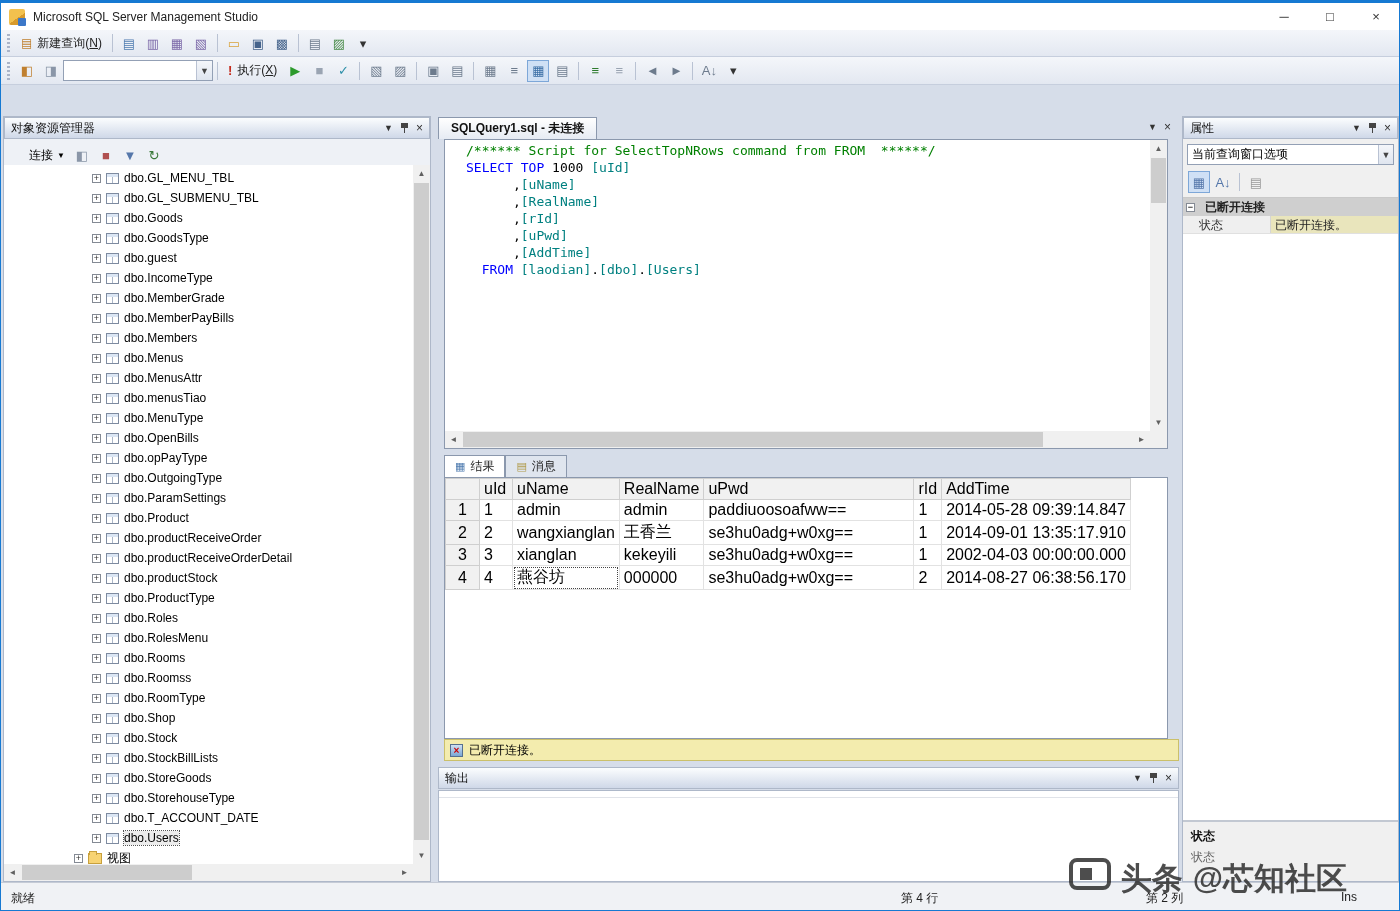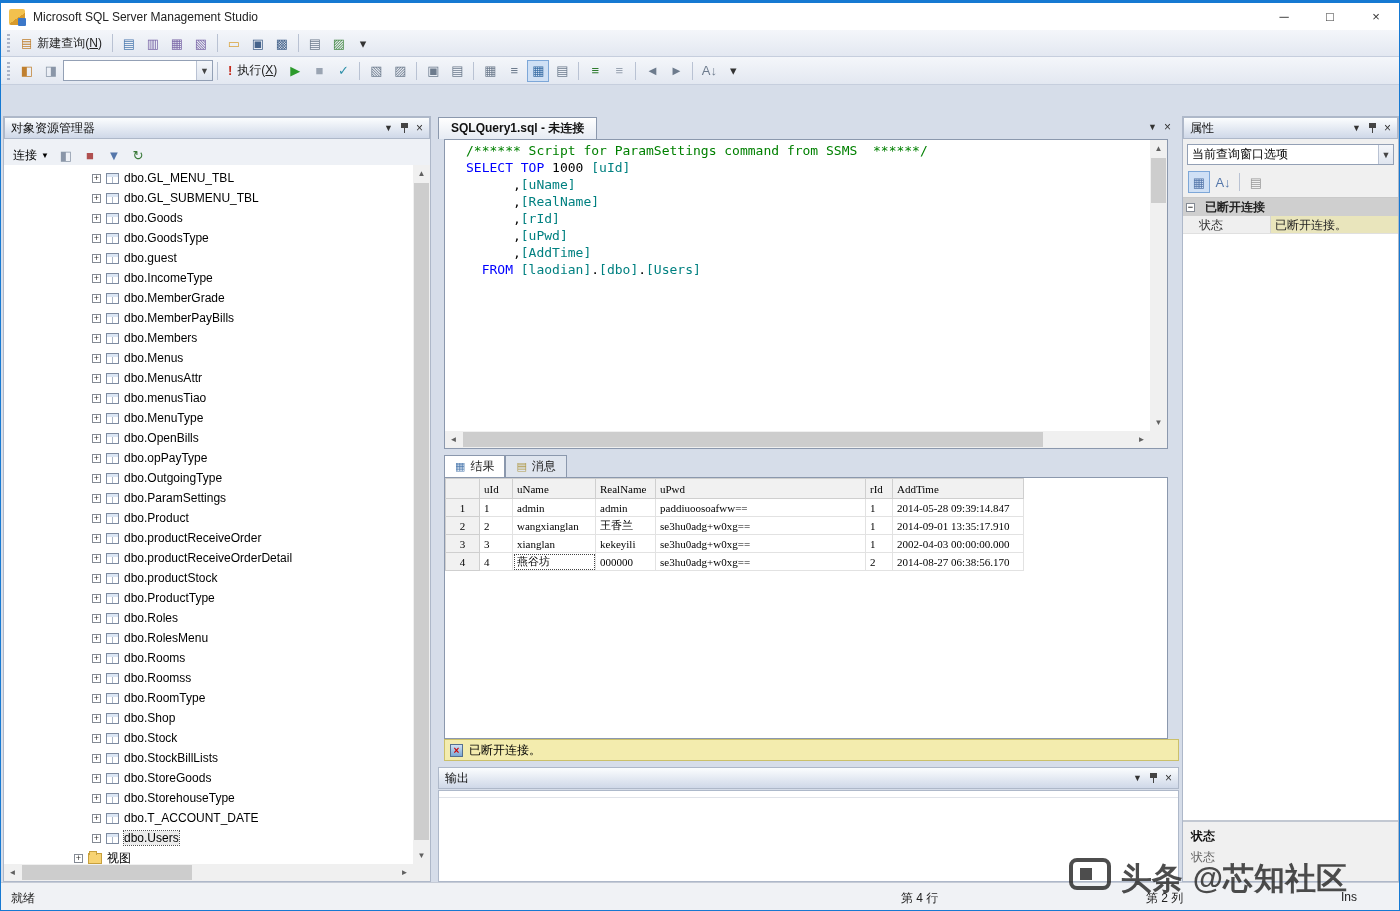--- a/index.html
+++ b/index.html
@@ -45,21 +45,21 @@
   .panel-header { height:22px; display:flex; align-items:center; padding:0 6px; font-size:12px; color:#111;
                   background:linear-gradient(#fbfdfe,#cfd8e8); border:1px solid #aeb8c9; }
   .hdr-btns { margin-left:auto; display:flex; align-items:center; gap:7px; }
   .hdr-glyph { font-size:9px; color:#333; }
   .pin-icon { position:relative; width:9px; height:12px; display:inline-block; }
   .pin-icon::before { content:""; position:absolute; left:1px; top:1px; width:7px; height:5px; background:#444; }
   .pin-icon::after  { content:""; position:absolute; left:4px; top:6px; width:1px; height:5px; background:#444; }
   
   .object-explorer { position:absolute; left:2px; top:0; width:428px; bottom:0; background:#3b82f6;
                      border:1px solid #aeb8c9; }
-  .oe-toolbar { height:34px; display:flex; align-items:center; padding:0 4px; background:#eef1f6;
+  .oe-toolbar { height:34px; display:flex; align-items:center; padding:0 20px; background:#eef1f6;
                 border-bottom:1px solid #d5dae3; font-size:12px; }
   .oe-connect { display:flex; align-items:center; gap:4px; padding:2px 5px; }
   .tree { position:absolute; top:48px; left:0; right:17px; bottom:17px; overflow:hidden;
           background:#fff; padding-top:3px; }
   .tree-row { height:20px; display:flex; align-items:center; padding-left:88px; font-size:12px;
               white-space:nowrap; color:#000; }
   .tree-row.views { padding-left:70px; }
   .expander { width:9px; height:9px; border:1px solid #848a94; background:#fff; font-size:9px;
               line-height:7px; text-align:center; color:#333; margin-right:5px; flex:0 0 9px; }
   .icon-table { width:13px; height:11px; border:1px solid #7e8ba0; margin-right:5px; flex:0 0 13px;
@@ -95,21 +95,21 @@
   .tok-pl { color:#000; }
   .splitter { position:absolute; top:333px; left:0; right:0; height:5px; }
   
   .rtabs { position:absolute; top:338px; left:6px; height:23px; display:flex; align-items:flex-end; font-size:12px; }
   .rtab { display:flex; align-items:center; gap:5px; height:22px; padding:0 10px; border:1px solid #8b98ad;
           border-bottom:none; background:#dfe5ee; color:#222; }
   .rtab.active { background:#fff; }
   .rtab .glyph { font-size:11px; }
   .results-grid-container { position:absolute; top:361px; left:6px; right:11px; height:262px;
                             background:#fff; border:1px solid #8b98ad; overflow:hidden; }
-  table.grid { border-collapse:collapse; table-layout:fixed; font-size:11px;font-family:Liberation Serif, serif; }
+  table.grid { border-collapse:collapse; table-layout:fixed; font-size:16px; }
   .grid th { background:#f1f1f1; border:1px solid #cfcfcf; font-weight:normal; text-align:left;
              padding:1px 4px; height:20px; overflow:hidden; white-space:nowrap; }
   .grid th.corner { width:34px; }
   .grid td { border:1px solid #e2e2e2; padding:1px 4px; height:18px; overflow:hidden; white-space:nowrap; }
   .grid td.rowhead { background:#f1f1f1; border-color:#cfcfcf; text-align:center; }
   .grid td.focused { outline:1px dotted #444; outline-offset:-2px; }
   .disconnect-bar { position:absolute; top:623px; left:6px; right:0; height:22px;
                     background:var(--c-disconnected_bar,#f3ecae); border:1px solid #cbc06a;
                     display:flex; align-items:center; gap:6px; padding:0 5px; font-size:12px; }
   .disc-icon { width:13px; height:13px; background:linear-gradient(#cfe0f2,#7ba7d4); border:1px solid #56708e;
@@ -523,21 +523,21 @@
           <span>SQLQuery1.sql - 未连接</span>
         </div>
         <span class="hdr-btns">
           <span class="hdr-glyph">▼</span>
           <span class="hdr-glyph" style="font-size:12px">×</span>
         </span>
       </div>
 
       <div class="editor-box">
         <div class="code-area">
-            <div class="code-line"><span class="tok-cm">/****** Script for ParamSettings command from SSMS  ******/</span></div>
+            <div class="code-line"><span class="tok-cm">/****** Script for SelectTopNRows command from FROM  ******/</span></div>
             <div class="code-line"><span class="tok-kw">SELECT</span><span class="tok-pl"> </span><span class="tok-kw">TOP</span><span class="tok-pl"> 1000 </span><span class="tok-id">[uId]</span></div>
             <div class="code-line"><span class="tok-pl">      ,</span><span class="tok-id">[uName]</span></div>
             <div class="code-line"><span class="tok-pl">      ,</span><span class="tok-id">[RealName]</span></div>
             <div class="code-line"><span class="tok-pl">      ,</span><span class="tok-id">[rId]</span></div>
             <div class="code-line"><span class="tok-pl">      ,</span><span class="tok-id">[uPwd]</span></div>
             <div class="code-line"><span class="tok-pl">      ,</span><span class="tok-id">[AddTime]</span></div>
             <div class="code-line"><span class="tok-pl">  </span><span class="tok-kw">FROM</span><span class="tok-pl"> </span><span class="tok-id">[laodian]</span><span class="tok-pl">.</span><span class="tok-id">[dbo]</span><span class="tok-pl">.</span><span class="tok-id">[Users]</span></div>
           </div>
         <div class="sb" style="top:0;right:0;width:17px;bottom:17px">
           <div class="sb-btn" style="top:0">▲</div>

